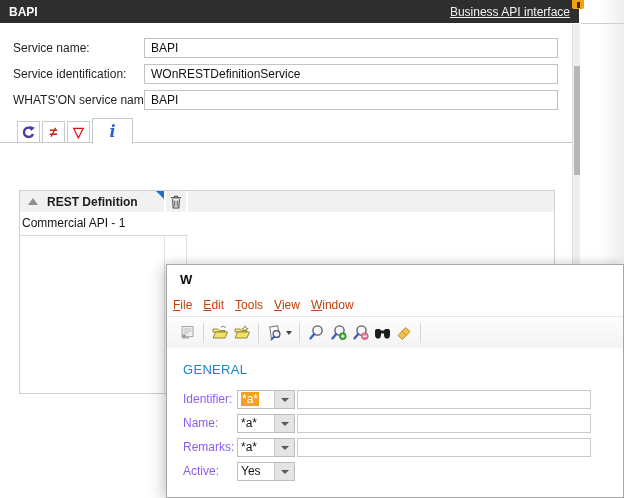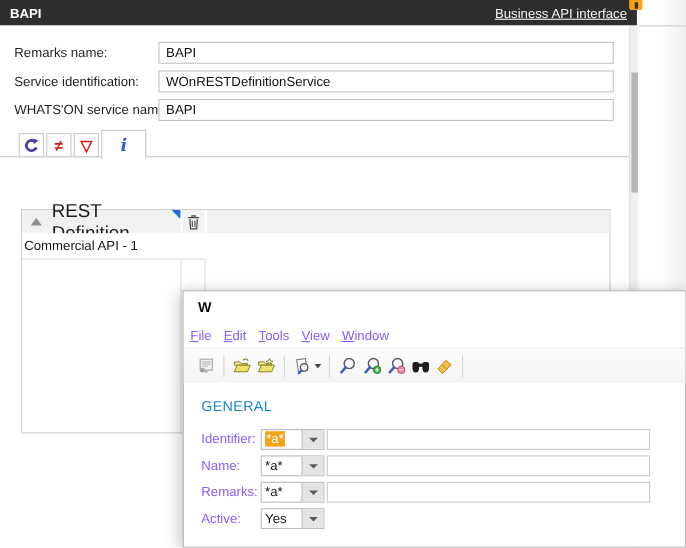--- a/index.html
+++ b/index.html
@@ -38,41 +38,41 @@
 
   .grid { position:absolute; left:19px; top:190px; width:536px; height:204px; border:1px solid #d0d0d0; background:#fff; }
   .grid-header { position:absolute; left:0; top:0; width:100%; height:21px; display:flex; }
   .gh-cell { background:#f1f1f1; height:21px; }
   .gh-c1 { width:144px; position:relative; display:flex; align-items:center; padding-left:8px; }
   .gh-gap { width:2px; background:#ffffff; }
   .gh-c2 { width:20px; display:flex; align-items:center; justify-content:center; }
   .gh-fill { flex:1; }
   .sort-asc { width:0; height:0; border-left:5px solid transparent; border-right:5px solid transparent;
     border-bottom:7px solid #8f8f8f; margin-right:9px; }
-  .gh-text { font-size:17px; color:#1c1c1c; }
+  .gh-text { font-size:12px; color:#1c1c1c;font-weight:bold; }
   .corner-tri { position:absolute; right:0; top:0; width:0; height:0;
     border-top:8px solid #1d6fd1; border-left:8px solid transparent; }
   .grid-vline { position:absolute; top:21px; width:1px; height:183px; background:#e2e2e2; }
   .grid-row { position:absolute; left:0; top:21px; width:168px; height:24px; border-bottom:1px solid #dcdcdc;
     font-size:12px; color:#141414; line-height:23px; padding-left:2px; background:#fff; }
 
   .bapi-scrollbar { position:absolute; left:572px; top:24px; width:8px; height:240px; background:#efefef;
     border-left:1px solid #dedede; z-index:11; }
   .bapi-scroll-thumb { position:absolute; left:1px; top:42px; width:6px; height:109px; background:#b6b6b6; }
 
   
   .browser-window { position:absolute; left:166px; top:264px; width:458px; height:234px; background:#ffffff;
     border:1px solid #a6a6a6; box-shadow:-6px 2px 12px rgba(0,0,0,.14), 0 -3px 8px rgba(0,0,0,.08); z-index:50; }
   .bw-titlebar { position:absolute; left:0; top:0; width:100%; height:29px; background:#ffffff;
     display:flex; align-items:center; padding-left:13px; }
   .bw-logo { font-size:13px; font-weight:900; color:#0d0d0d; letter-spacing:-1px; margin-right:9px; }
   .bw-title { font-size:12px; color:#1a1a1a; }
   .bw-menubar { position:absolute; left:0; top:29px; width:100%; height:23px; display:flex; align-items:center;
     gap:11px; padding-left:6px; border-bottom:1px solid #e6e6e6; background:#fff; }
-  .menu-item { font-size:12px; color:#8b5cf6; cursor:default; }
+  .menu-item { font-size:12px; color:#c2410c; cursor:default; }
   .menu-item .k { text-decoration:underline; }
   .bw-toolbar { position:absolute; left:0; top:52px; width:100%; height:31px;
     background:linear-gradient(#fdfdfd,#f3f3f3); display:flex; align-items:center; padding-left:9px; }
   .tb-btn { width:22px; height:22px; display:flex; align-items:center; justify-content:center; }
   .tb-sep { width:1px; height:20px; background:#d6d6d6; margin:0 5px; }
   .dd-arrow { width:0; height:0; border-left:3.5px solid transparent; border-right:3.5px solid transparent;
     border-top:4px solid #444; margin-left:3px; }
 
   .bw-row-label { position:absolute; left:16px; width:54px; font-size:12px; color:#8b5cf6; line-height:19px; }
   .combo { position:absolute; left:70px; width:58px; height:19px; border:1px solid #bdbdbd; background:#fff; display:flex; }
@@ -95,21 +95,21 @@
       <i></i>
     </div>
 
   <div class="bapi-window">
 
     <div class="bapi-titlebar">
       <span class="bapi-title">BAPI</span>
       <span class="bapi-title-right">Business API interface</span>
     </div>
 
-    <span class="frm-label" style="top:39px">Remarks name:</span>
+    <span class="frm-label" style="top:39px">Service name:</span>
     <input class="frm-input" style="top: 38px;" value="BAPI">
     <span class="frm-label" style="top:65px">Service identification:</span>
     <input class="frm-input" style="top: 64px;" value="WOnRESTDefinitionService">
     <span class="frm-label" style="top:91px">WHATS'ON service name:</span>
     <input class="frm-input" style="top: 90px;" value="BAPI">
 
     <div class="tabline"></div>
     <div class="tab" style="left:17px">
       <svg width="15" height="15" viewBox="0 0 16 16">
         <path d="M12.8 9.6 A5 5 0 1 1 11.4 4.0" stroke="#453ba2" stroke-width="2.6" fill="none"></path>

